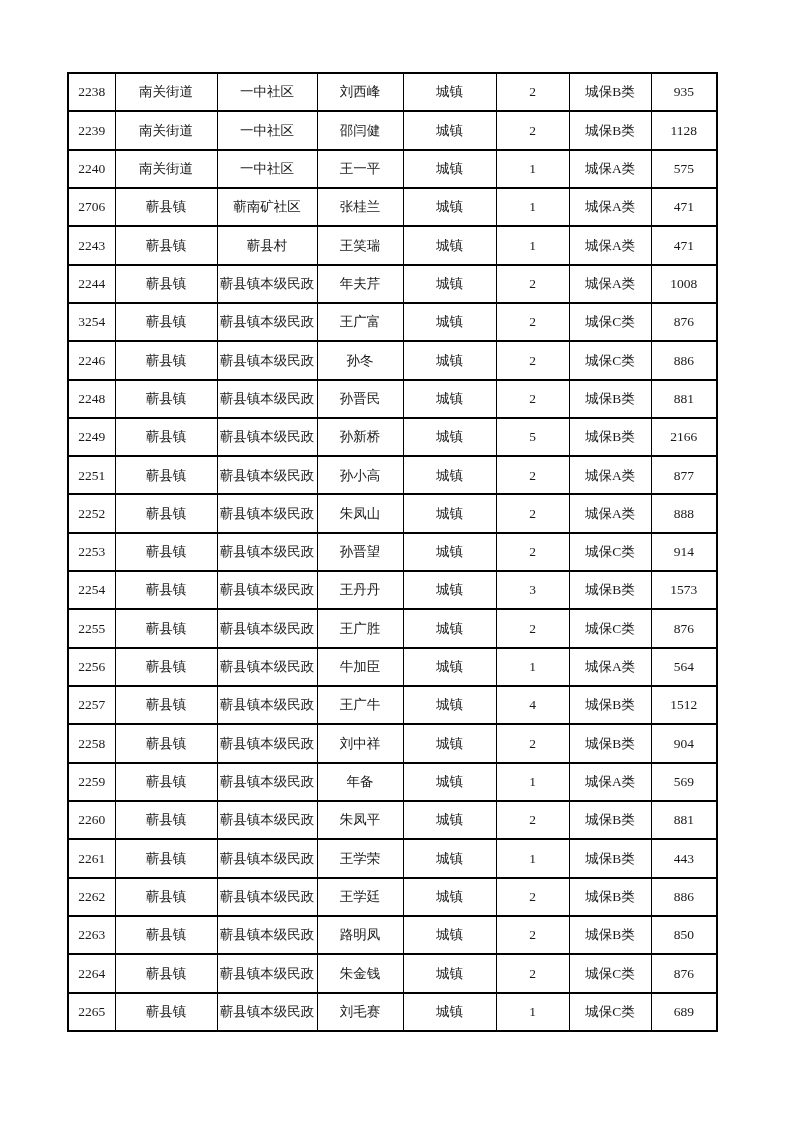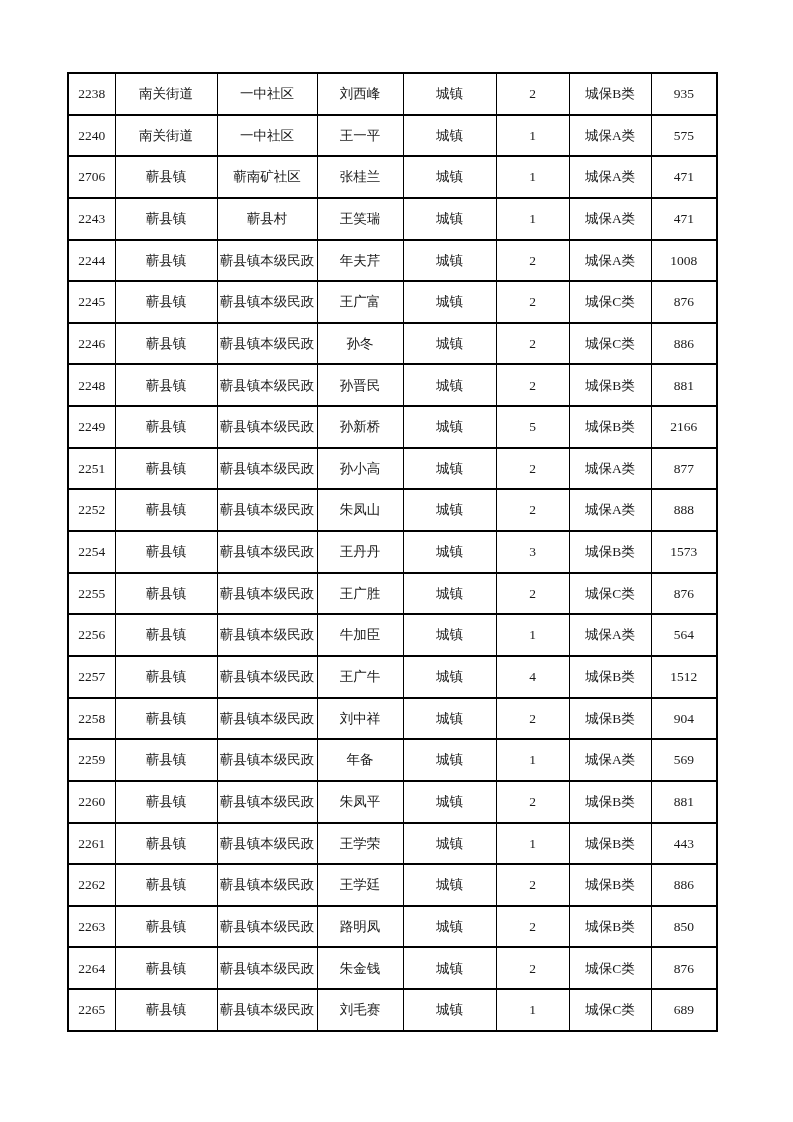--- a/index.html
+++ b/index.html
@@ -72,20 +72,30 @@
           <td>2238</td>
           <td>南关街道</td>
           <td>一中社区</td>
           <td>刘西峰</td>
           <td>城镇</td>
           <td>2</td>
           <td>城保B类</td>
           <td>935</td>
         </tr>
         <tr>
+          <td>2239</td>
+          <td>南关街道</td>
+          <td>一中社区</td>
+          <td>邵闫健</td>
+          <td>城镇</td>
+          <td>2</td>
+          <td>城保B类</td>
+          <td>1128</td>
+        </tr>
+        <tr>
           <td>2240</td>
           <td>南关街道</td>
           <td>一中社区</td>
           <td>王一平</td>
           <td>城镇</td>
           <td>1</td>
           <td>城保A类</td>
           <td>575</td>
         </tr>
         <tr>
@@ -112,21 +122,21 @@
           <td>2244</td>
           <td>蕲县镇</td>
           <td>蕲县镇本级民政</td>
           <td>年夫芹</td>
           <td>城镇</td>
           <td>2</td>
           <td>城保A类</td>
           <td>1008</td>
         </tr>
         <tr>
-          <td>2245</td>
+          <td>3254</td>
           <td>蕲县镇</td>
           <td>蕲县镇本级民政</td>
           <td>王广富</td>
           <td>城镇</td>
           <td>2</td>
           <td>城保C类</td>
           <td>876</td>
         </tr>
         <tr>
           <td>2246</td>
@@ -170,20 +180,30 @@
         </tr>
         <tr>
           <td>2252</td>
           <td>蕲县镇</td>
           <td>蕲县镇本级民政</td>
           <td>朱凤山</td>
           <td>城镇</td>
           <td>2</td>
           <td>城保A类</td>
           <td>888</td>
+        </tr>
+        <tr>
+          <td>2253</td>
+          <td>蕲县镇</td>
+          <td>蕲县镇本级民政</td>
+          <td>孙晋望</td>
+          <td>城镇</td>
+          <td>2</td>
+          <td>城保C类</td>
+          <td>914</td>
         </tr>
         <tr>
           <td>2254</td>
           <td>蕲县镇</td>
           <td>蕲县镇本级民政</td>
           <td>王丹丹</td>
           <td>城镇</td>
           <td>3</td>
           <td>城保B类</td>
           <td>1573</td>

